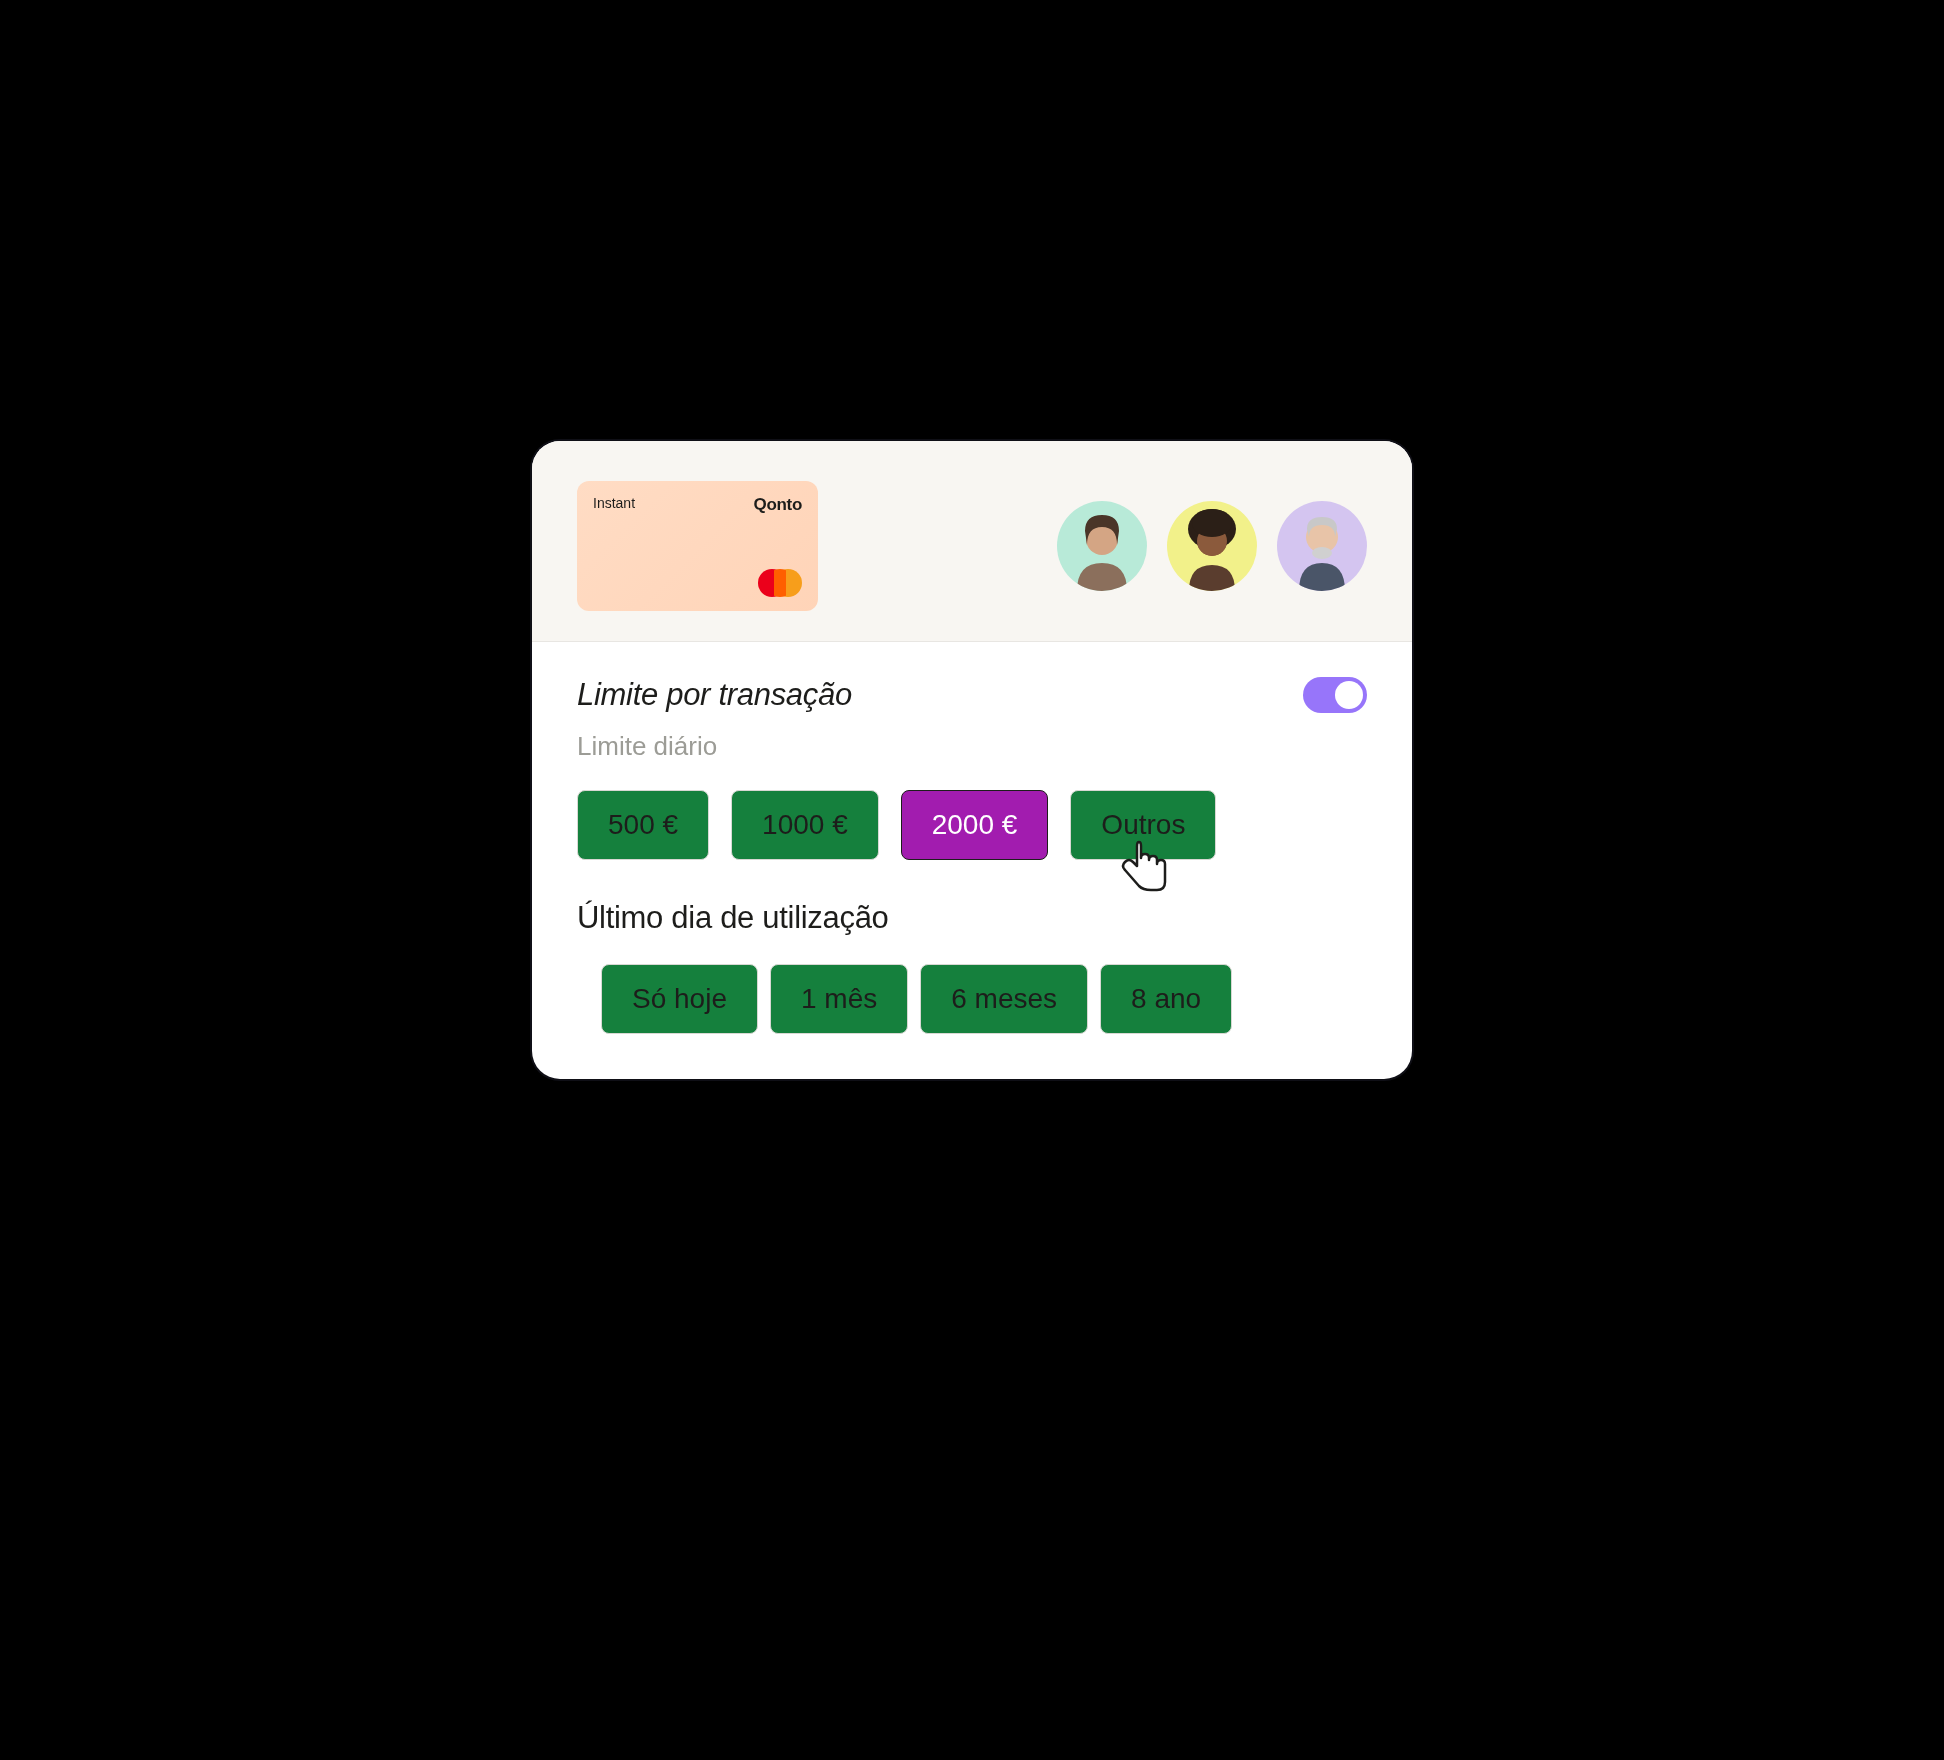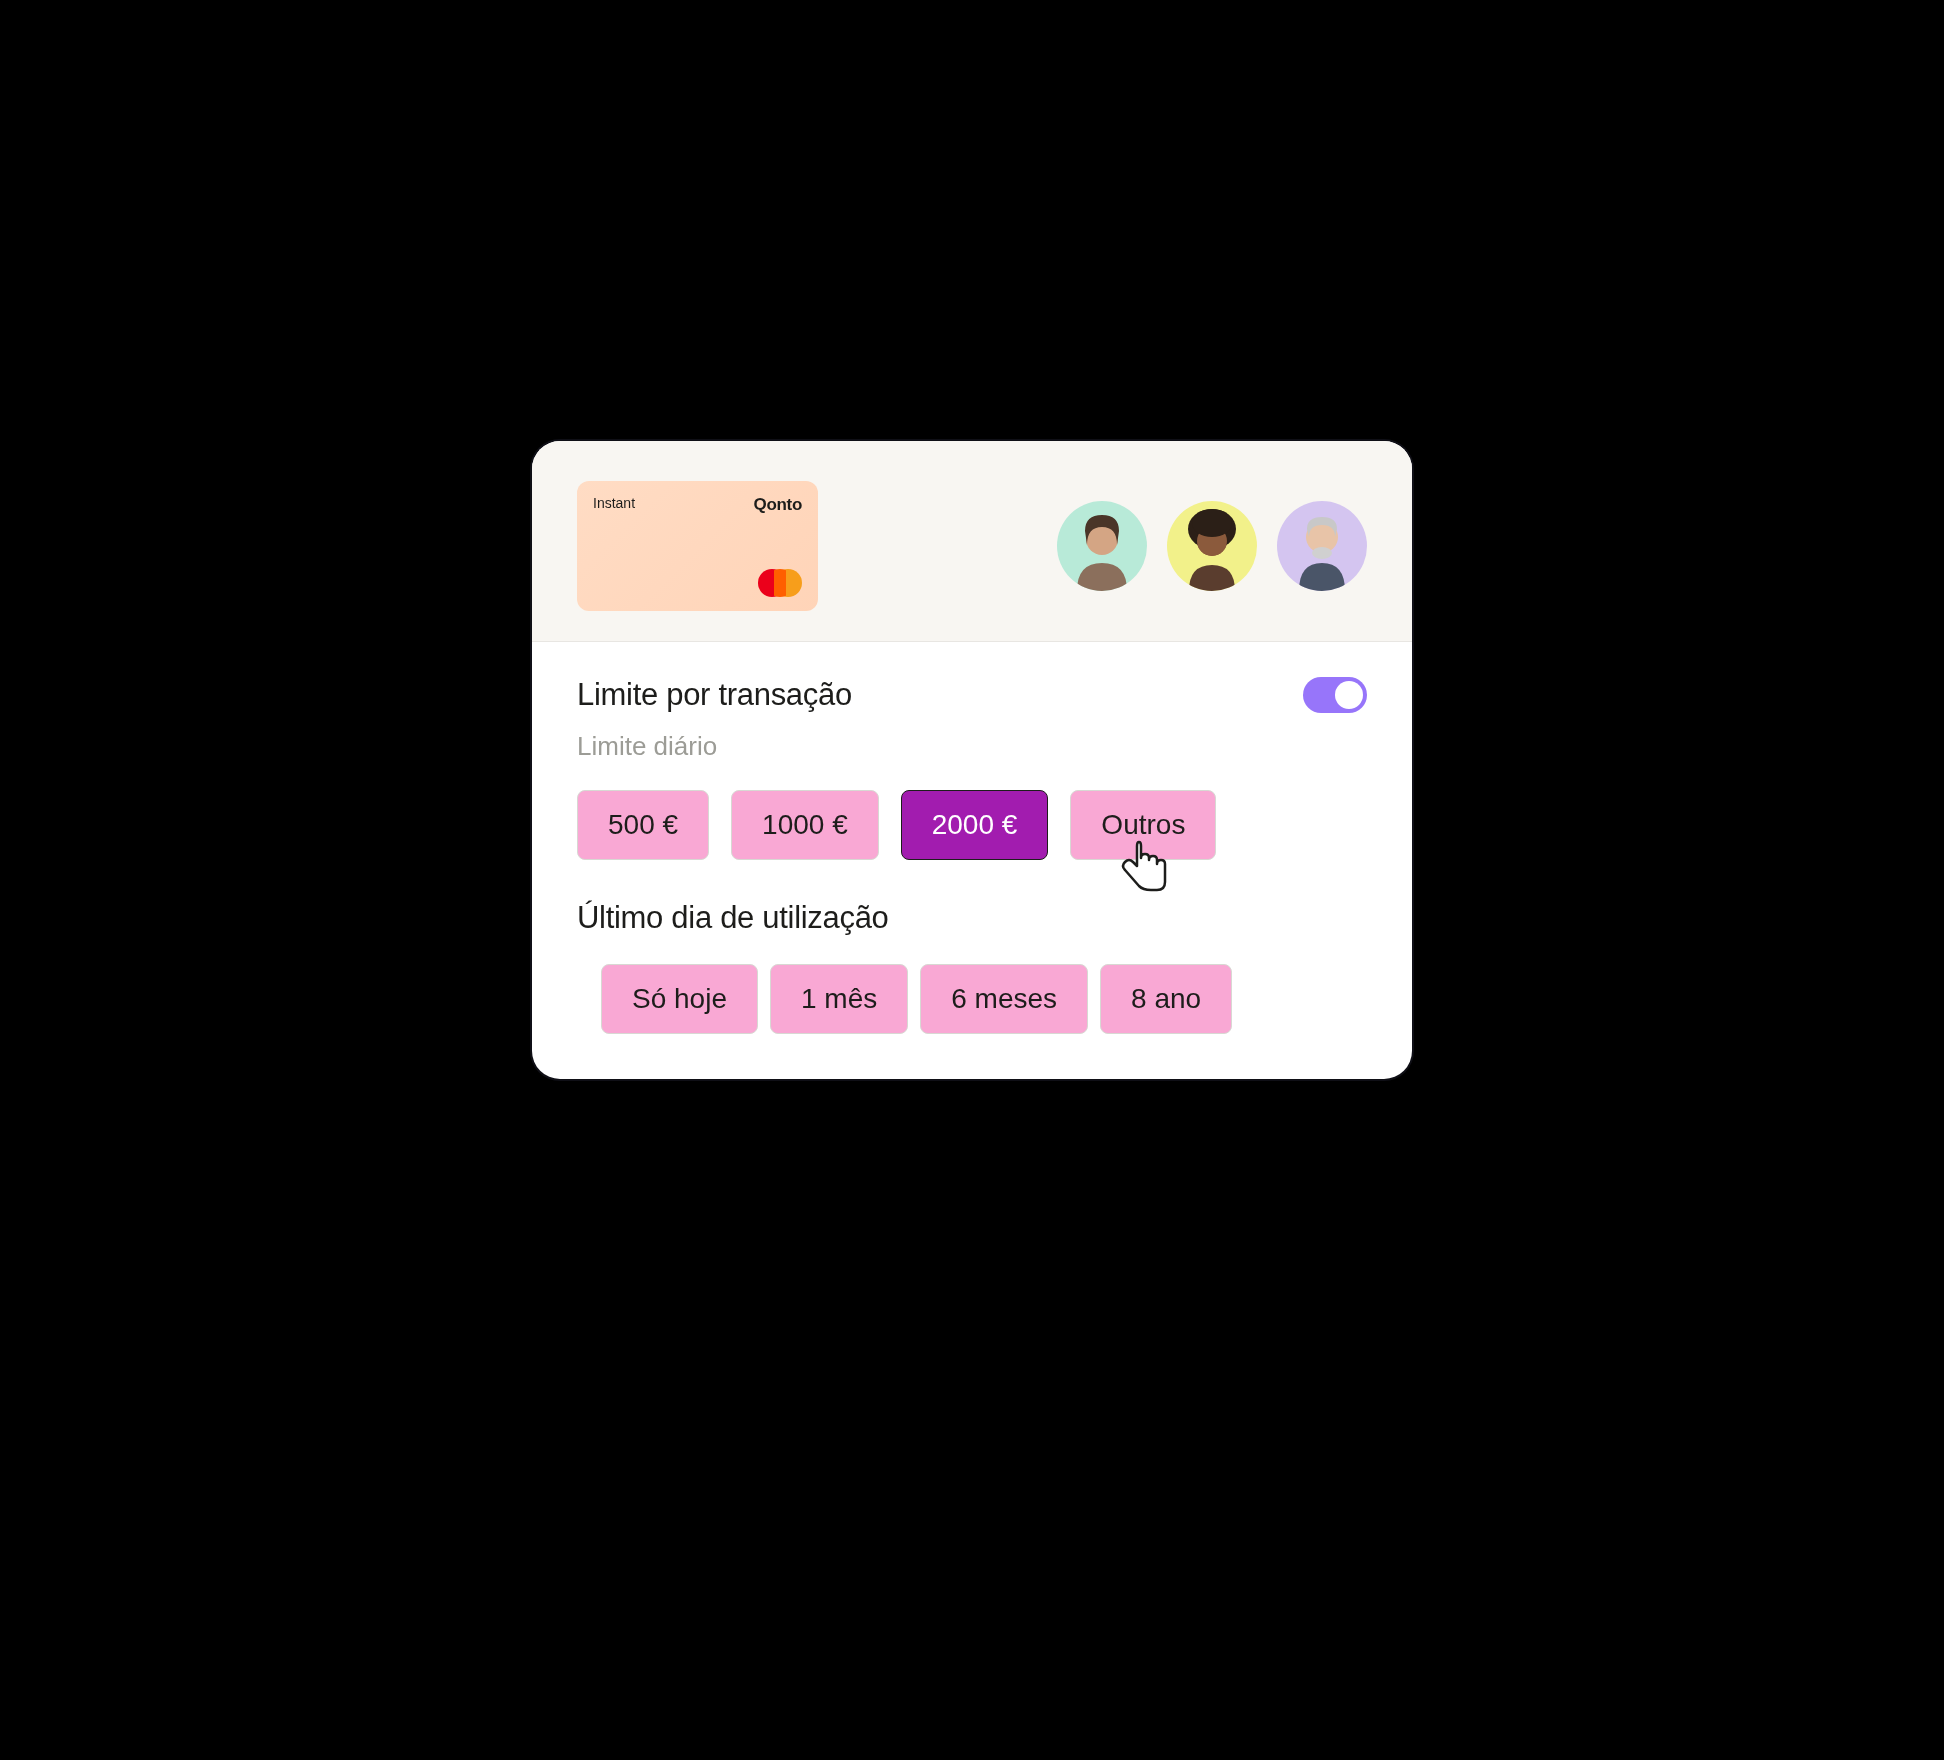--- a/index.html
+++ b/index.html
@@ -121,20 +121,21 @@
     
     .body {
       padding: 35px 45px 45px 45px;
     }
     
     .row-toggle {
       display: flex;
       align-items: center;
       justify-content: space-between;
       margin-bottom: 18px;
+      font-style: italic;
     }
     
     .section-title {
       font-size: 31px;
       font-weight: 500;
       color: #1d1d1b;
       letter-spacing: -0.3px;
     }
     
     .toggle {
@@ -170,21 +171,21 @@
       position: relative;
     }
     
     .chip {
       border: 1.5px solid #d8d8d3;
       border-radius: 8px;
       padding: 18px 30px;
       font-size: 28px;
       color: #1d1d1b;
       cursor: pointer;
-      background: #f9a8d4;
+      background: #15803d;
       white-space: nowrap;
     }
     
     .chip.selected {
       background: #a21caf;
       border-color: #1d1d1b;
       color: #fff;
     }
     
     .cursor-hand {

